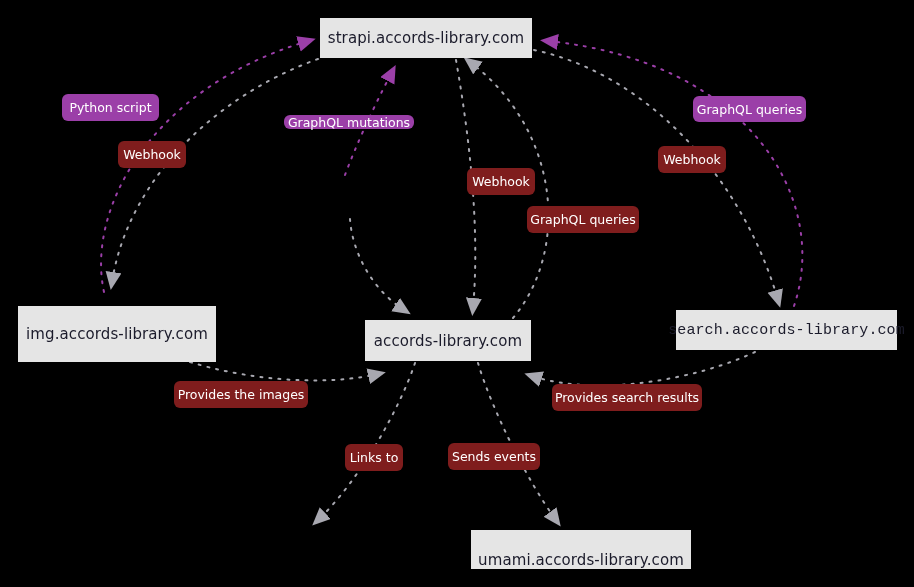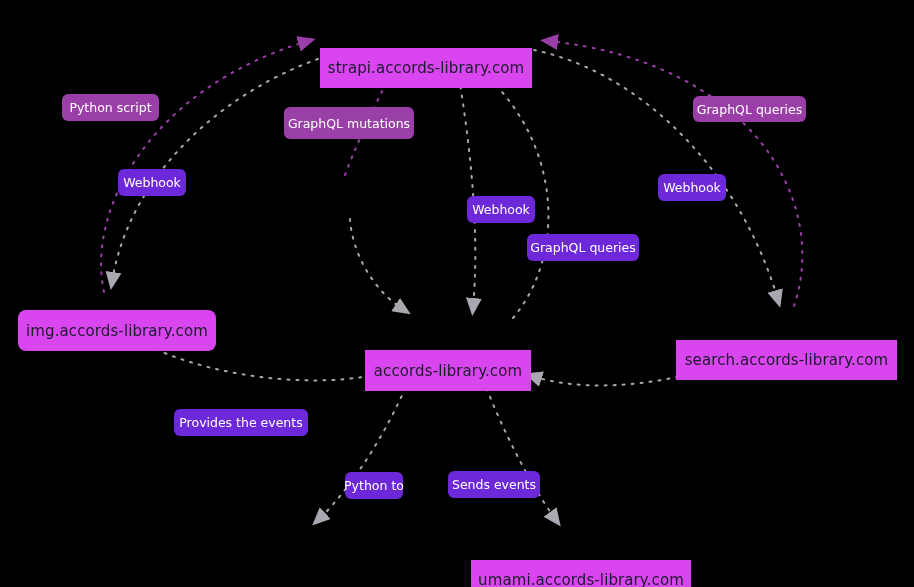--- a/index.html
+++ b/index.html
@@ -1,23 +1,23 @@
 <!DOCTYPE html>
 <html><head>
 <meta charset="utf-8">
 <style>
   html,body{margin:0;padding:0;background:#000;}
   #stage{position:relative;width:914px;height:587px;background:#000000;overflow:hidden;
          font-family:"DejaVu Sans","Liberation Sans",sans-serif;}
   #edges{position:absolute;left:0;top:0;width:914px;height:587px;}
-  .node{position:absolute;background:#d946ef;color:#1b1b2b;display:flex;align-items:center;
-        justify-content:center;font-size:15px;letter-spacing:.1px;white-space:nowrap;margin-top:30px;}
+  .node{position:absolute;background:#e5e5e5;color:#1b1b2b;display:flex;align-items:center;
+        justify-content:center;font-size:15px;letter-spacing:.1px;white-space:nowrap;}
   .chip{position:absolute;border-radius:6px;color:#ffffff;display:flex;align-items:center;
         justify-content:center;font-size:12.5px;white-space:nowrap;padding:0 9px;box-sizing:border-box;}
-  .chip.gray{background:#6d28d9;margin-top:28px;}
+  .chip.gray{background:#7f1d1d;}
   .chip.purple{background:#9b3fa8;}
 </style>
 </head>
 <body>
 
 <div id="stage">
 
   <svg id="edges" viewBox="0 0 914 587">
     <defs>
       <marker id="ag" markerWidth="10" markerHeight="10" refX="5" refY="4" orient="auto">
@@ -51,57 +51,60 @@
 
       <path d="M415,363 C 400,408 360,480 318,520" stroke="#a8a8b0" marker-end="url(#ag)"></path>
 
       <path d="M478,363 C 492,410 528,482 556,520" stroke="#a8a8b0" marker-end="url(#ag)"></path>
     </g>
   </svg>
 
   <div class="node" style="left:320px;top:18px;width:212px;height:40px;">
     <span>strapi.accords-library.com</span>
   </div>
-  <div class="node" style="left:18px;top:280px;width:198px;height:41px;border-radius:8px;">
+  <div class="node" style="left:18px;top:306px;width:198px;height:56px;">
     <span>img.accords-library.com</span>
   </div>
   <div class="node" style="left:365px;top:320px;width:166px;height:41px;">
     <span>accords-library.com</span>
   </div>
-  <div class="node" style="left:676px;top:310px;width:221px;height:40px;">
+  <div class="node" style="left:676px;top:310px;width:221px;height:40px;font-family:Liberation Mono, monospace;">
     <span>search.accords-library.com</span>
   </div>
-  <div class="node" style="left:471px;top:530px;width:220px;height:39px;">
+  <div class="node" style="left:471px;top:530px;width:220px;height:39px;align-items:flex-end;">
     <span>umami.accords-library.com</span>
   </div>
 
   <div class="chip purple" style="left:62px;top:94px;width:97px;height:27px;">
     <span>Python script</span>
   </div>
   <div class="chip gray" style="left:118px;top:141px;width:68px;height:27px;">
     <span>Webhook</span>
   </div>
-  <div class="chip purple" style="left:284px;top:107px;width:130px;height:32px;">
+  <div class="chip purple" style="left:284px;top:115px;width:130px;height:14px;">
     <span>GraphQL mutations</span>
   </div>
   <div class="chip gray" style="left:467px;top:168px;width:68px;height:27px;">
     <span>Webhook</span>
   </div>
   <div class="chip gray" style="left:527px;top:206px;width:112px;height:27px;">
     <span>GraphQL queries</span>
   </div>
   <div class="chip gray" style="left:658px;top:146px;width:68px;height:27px;">
     <span>Webhook</span>
   </div>
   <div class="chip purple" style="left:693px;top:96px;width:113px;height:26px;">
     <span>GraphQL queries</span>
   </div>
   <div class="chip gray" style="left:174px;top:381px;width:134px;height:27px;">
-    <span>Provides the events</span>
+    <span>Provides the images</span>
+  </div>
+  <div class="chip gray" style="left:552px;top:384px;width:150px;height:27px;">
+    <span>Provides search results</span>
   </div>
   <div class="chip gray" style="left:345px;top:444px;width:58px;height:27px;">
-    <span>Python to</span>
+    <span>Links to</span>
   </div>
   <div class="chip gray" style="left:448px;top:443px;width:92px;height:27px;">
     <span>Sends events</span>
   </div>
 
 </div>
 
 </body></html>

